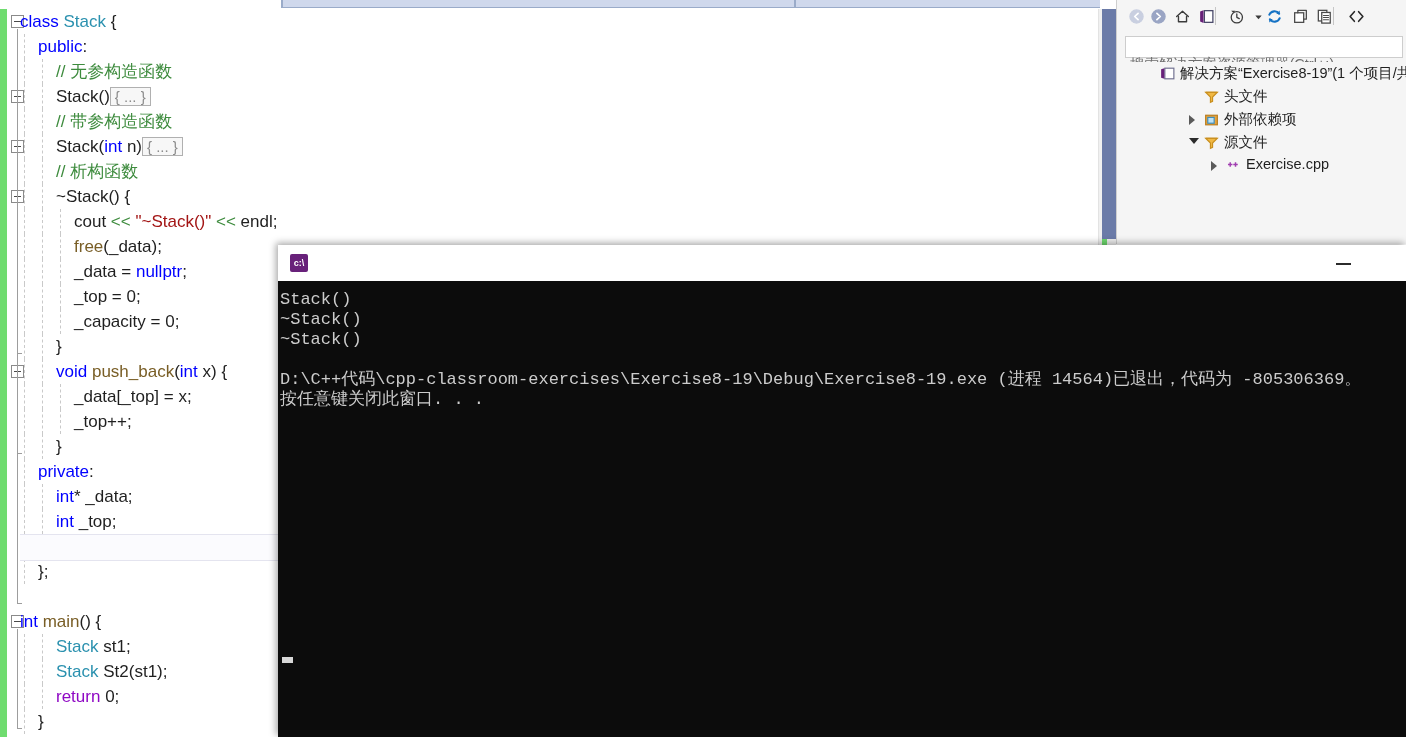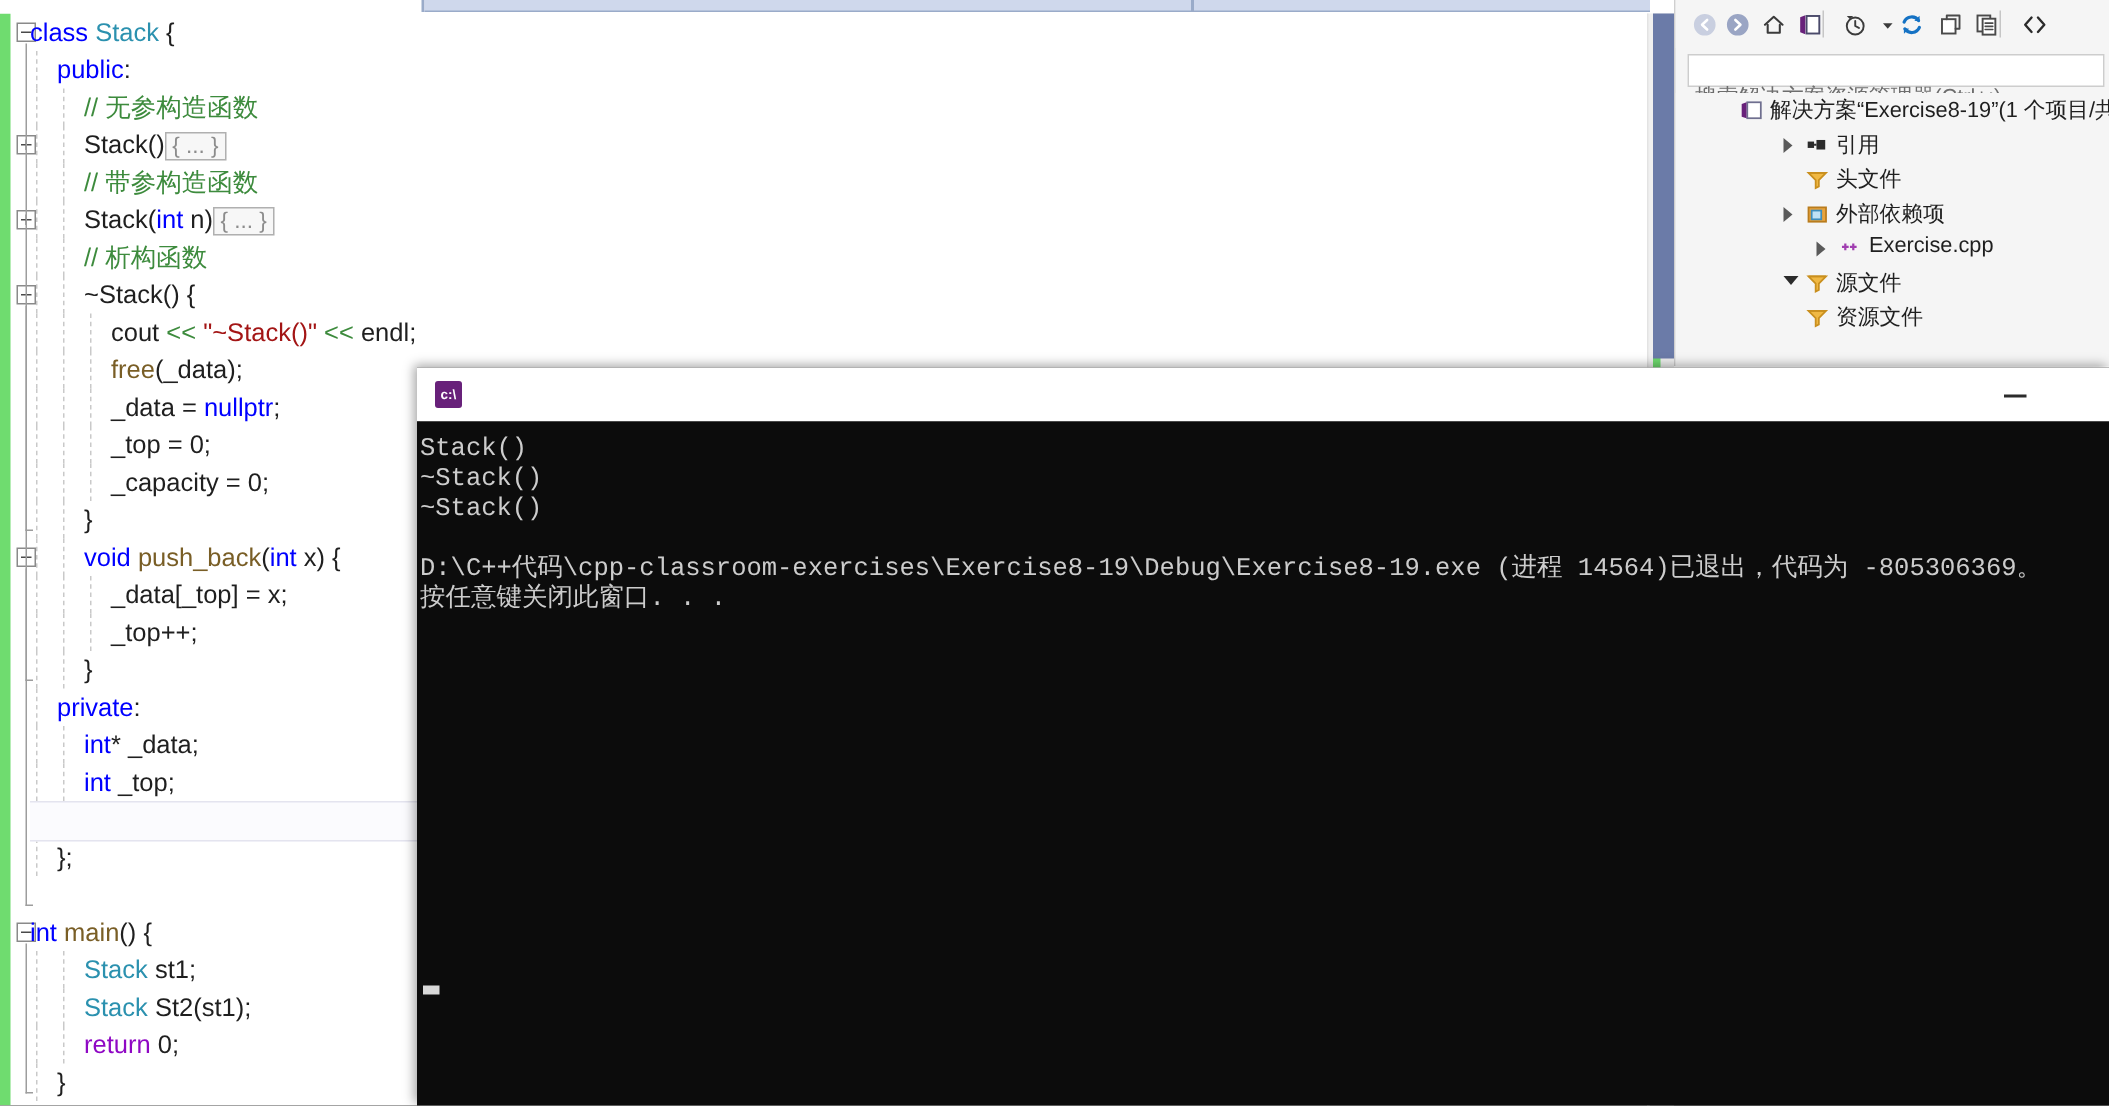--- a/index.html
+++ b/index.html
@@ -195,65 +195,49 @@
   </div>
   <div id="se-tree">
       <div class="trow">
         <span class="ticon" style="left: 22px;"><svg width="17" height="17" viewBox="0 0 16 16">
             <rect x="5.5" y="3" width="8.5" height="10" fill="#ffffff" stroke="#6f6f8f" stroke-width="1.1"></rect>
             <path d="M2 4 L5 3 L5 13 L2 12 Z" fill="#68217a"></path>
           </svg></span>
         <span class="lbl" style="left: 43px;">解决方案“Exercise8-19”(1 个项目/共</span>
       </div>
       <div class="trow">
-        <span class="exp closed" style="left: 52px;"></span>
-        <span class="ticon" style="left: 66px;"><svg width="17" height="17" viewBox="0 0 16 16">
-            <rect x="2" y="6" width="4" height="4" fill="#2b2b2b"></rect>
-            <rect x="7.5" y="5" width="5.5" height="6" fill="#2b2b2b"></rect>
-            <path d="M6 8 L7.5 8" fill="none" stroke="#2b2b2b" stroke-width="1.2"></path>
-          </svg></span>
-        <span class="lbl" style="left: 87px;">引用</span>
-      </div>
-      <div class="trow">
         <span class="ticon" style="left: 66px;"><svg width="17" height="17" viewBox="0 0 16 16">
             <path d="M2.5 4 L13.5 4 L9 8.5 L9 12.5 L7 13.5 L7 8.5 Z" fill="#f0b843" stroke="#c98f1e" stroke-width="1.1"></path>
             <path d="M2.5 4 L13.5 4" fill="none" stroke="#c98f1e" stroke-width="1.1"></path>
           </svg></span>
         <span class="lbl" style="left: 87px;">头文件</span>
       </div>
       <div class="trow">
         <span class="exp closed" style="left: 52px;"></span>
         <span class="ticon" style="left: 66px;"><svg width="17" height="17" viewBox="0 0 16 16">
             <rect x="2.5" y="4" width="11" height="9" fill="#e8a33d" stroke="#b97c1d" stroke-width="1.1"></rect>
             <rect x="4.5" y="6" width="6" height="5.5" fill="#bfe2f5" stroke="#3c8dbc" stroke-width="1.1"></rect>
           </svg></span>
         <span class="lbl" style="left: 87px;">外部依赖项</span>
       </div>
       <div class="trow">
+        <span class="exp open" style="left: 52px;"></span>
+        <span class="ticon" style="left: 66px;"><svg width="17" height="17" viewBox="0 0 16 16">
+            <path d="M2.5 4 L13.5 4 L9 8.5 L9 12.5 L7 13.5 L7 8.5 Z" fill="#f0b843" stroke="#c98f1e" stroke-width="1.1"></path>
+            <path d="M2.5 4 L13.5 4" fill="none" stroke="#c98f1e" stroke-width="1.1"></path>
+          </svg></span>
+        <span class="lbl" style="left: 87px;">源文件</span>
+      </div>
+      <div class="trow">
         <span class="exp closed" style="left: 74px;"></span>
         <span class="ticon" style="left: 88px;"><svg width="17" height="17" viewBox="0 0 16 16">
             <path d="M4.2 5 L5.6 5 L5.6 6.4 L7 6.4 L7 7.8 L5.6 7.8 L5.6 9.2 L4.2 9.2 L4.2 7.8 L2.8 7.8 L2.8 6.4 L4.2 6.4 Z" fill="#a03eb0"></path>
             <path d="M9.2 5 L10.6 5 L10.6 6.4 L12 6.4 L12 7.8 L10.6 7.8 L10.6 9.2 L9.2 9.2 L9.2 7.8 L7.8 7.8 L7.8 6.4 L9.2 6.4 Z" fill="#a03eb0"></path>
           </svg></span>
         <span class="lbl" style="left: 109px;">Exercise.cpp</span>
-      </div>
-      <div class="trow">
-        <span class="exp open" style="left: 52px;"></span>
-        <span class="ticon" style="left: 66px;"><svg width="17" height="17" viewBox="0 0 16 16">
-            <path d="M2.5 4 L13.5 4 L9 8.5 L9 12.5 L7 13.5 L7 8.5 Z" fill="#f0b843" stroke="#c98f1e" stroke-width="1.1"></path>
-            <path d="M2.5 4 L13.5 4" fill="none" stroke="#c98f1e" stroke-width="1.1"></path>
-          </svg></span>
-        <span class="lbl" style="left: 87px;">源文件</span>
-      </div>
-      <div class="trow">
-        <span class="ticon" style="left: 66px;"><svg width="17" height="17" viewBox="0 0 16 16">
-            <path d="M2.5 4 L13.5 4 L9 8.5 L9 12.5 L7 13.5 L7 8.5 Z" fill="#f0b843" stroke="#c98f1e" stroke-width="1.1"></path>
-            <path d="M2.5 4 L13.5 4" fill="none" stroke="#c98f1e" stroke-width="1.1"></path>
-          </svg></span>
-        <span class="lbl" style="left: 87px;">资源文件</span>
       </div>
     </div>
 </div>
 
 <div id="console">
   <div id="con-title">
     <div id="con-ico">c:\</div>
     <div id="con-min"></div>
   </div>
   <div id="con-edge"></div>

